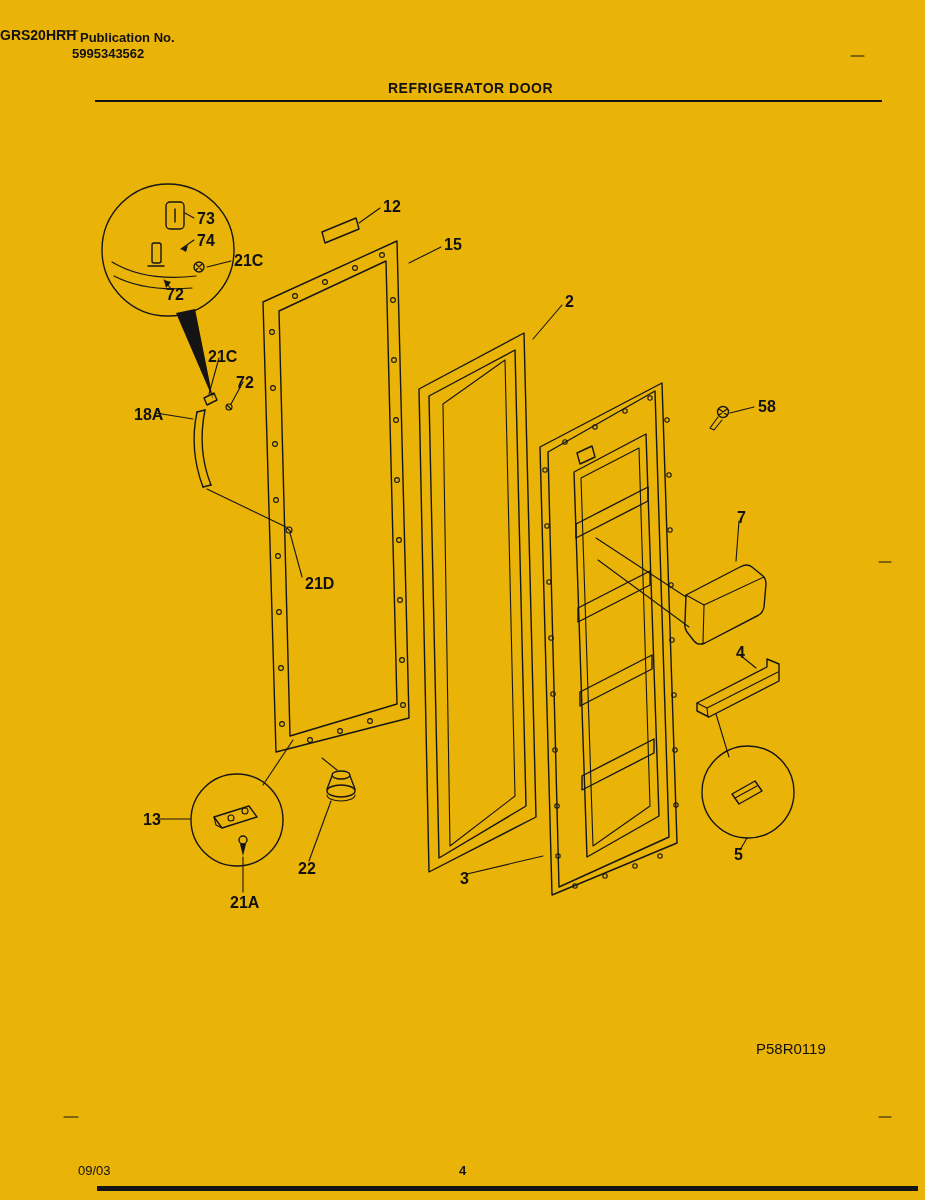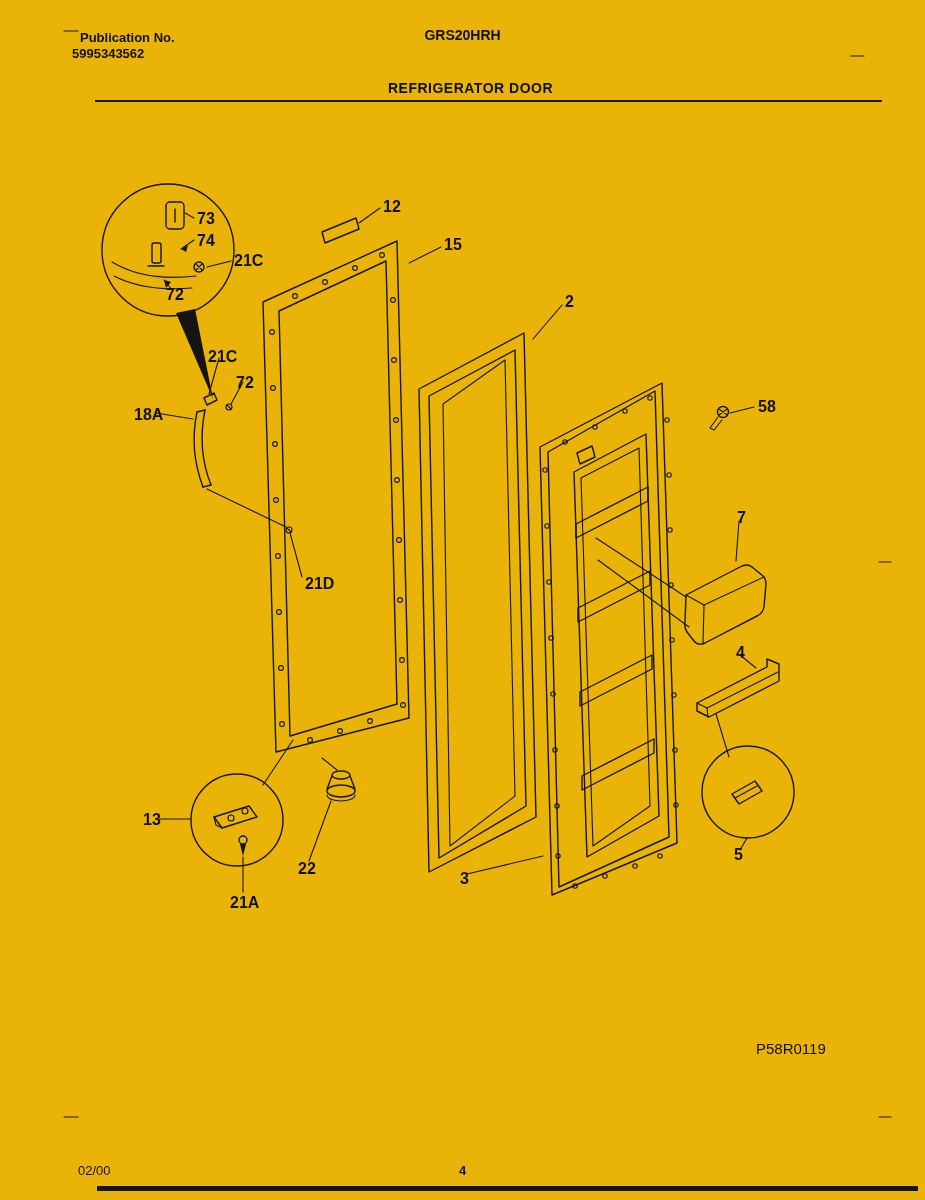--- a/index.html
+++ b/index.html
@@ -4,21 +4,21 @@
 <style>
   * { margin:0; padding:0; box-sizing:border-box; }
   html,body { background:#e9e9e9; }
   .page {
     position:relative; width:925px; height:1200px; margin:0 auto;
     background:#eab308; color:#111;
     font-family:"Liberation Sans", sans-serif; overflow:hidden;
   }
   .abs { position:absolute; }
   .hdr { font-size:13px; font-weight:bold; line-height:16px; white-space:nowrap; }
-  .model { left:0; right:0; top:27px; text-align:center; font-size:14px; font-weight:bold; }
+  .model { left:0; right:0; top:27px; font-size:14px; font-weight:bold; }
   .title { left:0; right:0; top:80px; text-align:center; font-size:14px; font-weight:bold; letter-spacing:0.5px;padding-left:16px; }
   .title-rule { left:95px; top:100px; width:787px; height:2px; background:#151515; }
   .pub-label { left:80px; top:30px; }
   .pub-num { left:72px; top:46px; }
   .diagram-code { left:756px; top:1040px; font-size:15px; font-weight:normal; }
   .date { left:78px; top:1163px; font-size:13px; }
   .page-num { left:0; right:0; top:1163px; text-align:center; font-size:13px; font-weight:bold; }
   .bottom-bar { left:97px; top:1186px; width:821px; height:5px; background:#151515; }
   svg.art { position:absolute; left:0; top:0; }
   svg.art text {
@@ -257,17 +257,17 @@
       <text x="736" y="658">4</text>
       <text x="734" y="860">5</text>
       <text x="143" y="825">13</text>
       <text x="230" y="908">21A</text>
       <text x="298" y="874">22</text>
       <text x="460" y="884">3</text>
     </g>
   </svg>
 
   <div class="abs diagram-code">P58R0119</div>
-  <div class="abs date">02/00</div>
+  <div class="abs date">09/03</div>
   <div class="abs page-num">4</div>
   <div class="abs bottom-bar"></div>
 
 </div>
 
 </body></html>

